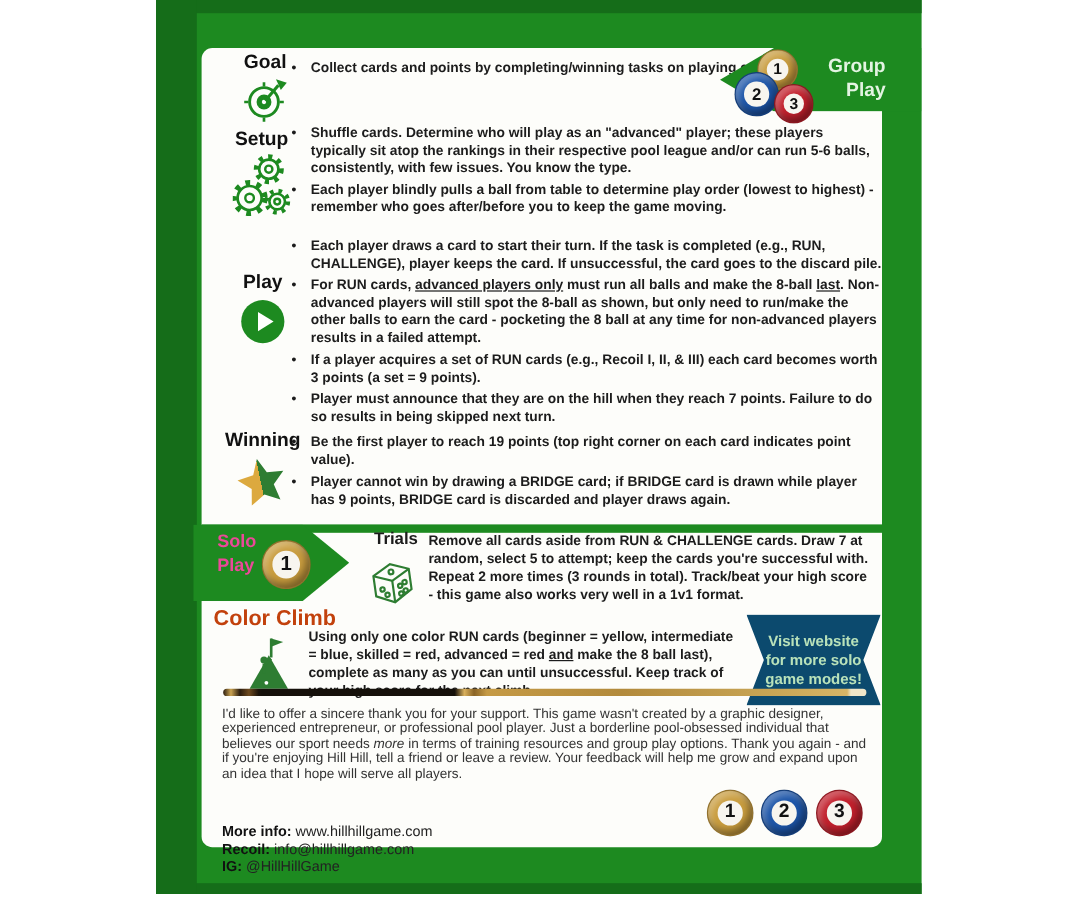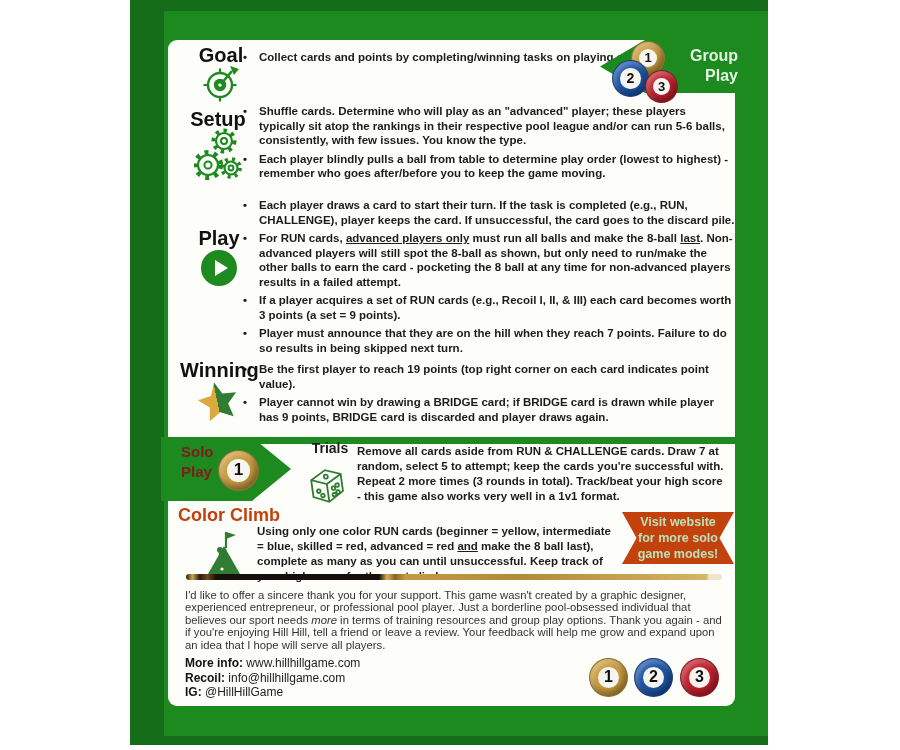--- a/index.html
+++ b/index.html
@@ -20,21 +20,21 @@
     border-bottom:9px solid #156d19;
     box-sizing:border-box;
   }
   
   #card {
     left:168px; top:40px; width:567px; height:666px;
     background:#fdfdfa; border-radius:9px;
   }
 
   
-  .sec-label { font-weight:bold; font-size:20px; color:#111; text-align:center; }
+  .sec-label { font-weight:bold; font-size:16px; color:#111; text-align:center; }
   .big-label { font-weight:bold; font-size:18px; color:#c2410c; }
 
   
   .bullets { display:flex; flex-direction:column; gap:4px; }
   .bullet { display:flex; font-size:11.5px; font-weight:600; line-height:14.5px; color:#1c1c1c; }
   .bullet .dot { width:16px; flex:0 0 16px; text-align:left; }
   .u { text-decoration:underline; }
   .i { font-style:italic; }
 
   .para { font-size:11.5px; font-weight:600; line-height:15px; color:#1c1c1c; }
@@ -45,25 +45,25 @@
     clip-path:polygon(100% 0, 26.8% 0, 0 50%, 26.8% 100%, 100% 100%);
   }
   #group-banner-text { left:668px; top:46px; width:70px; text-align:right;
     font-weight:bold; font-size:16px; line-height:20px; color:#e3f4e2; }
   #solo-band { left:168px; top:437px; width:567px; height:7px; background:#1d8a20; }
   #solo-banner {
     left:161px; top:437px; width:130px; height:64px; background:#1d8a20;
     clip-path:polygon(0 0, 70% 0, 100% 50%, 70% 100%, 0 100%);
   }
   #solo-banner-text { left:181px; top:442px; font-weight:bold; font-size:15px;
-    line-height:20px; color:#7f1d1d; }
+    line-height:20px; color:#ec4899; }
 
   
   #ribbon {
-    left:622px; top:512px; width:112px; height:52px; background:#c2410c;
+    left:622px; top:512px; width:112px; height:76px; background:#0c4a6e;
     clip-path:polygon(0 0, 100% 0, 87% 50%, 100% 100%, 0 100%, 13% 50%);
     display:flex; align-items:center; justify-content:center;
   }
   #ribbon div { text-align:center; font-size:12.5px; line-height:16px; color:#b9e2ba; font-weight:600; }
 
   
   .ball { position:absolute; border-radius:50%;
     display:flex; align-items:center; justify-content:center;
     box-shadow: inset -3px -4px 6px rgba(0,0,0,.38), inset 3px 4px 5px rgba(255,255,255,.30);
     border:1px solid rgba(0,0,0,.28);
@@ -268,21 +268,21 @@
       <div>game modes!</div>
     </div>
   </div>
 
   <div id="cue" class="abs"></div>
 
   <div id="thank-you" class="abs">
     <span>I'd like to offer a sincere thank you for your support. This game wasn't created by a graphic designer, experienced entrepreneur, or professional pool player. Just a borderline pool-obsessed individual that believes our sport needs </span><span class="i">more</span><span> in terms of training resources and group play options. Thank you again - and if you're enjoying Hill Hill, tell a friend or leave a review. Your feedback will help me grow and expand upon an idea that I hope will serve all players.</span>
   </div>
 
-  <div class="abs" style="left:185px; top:656px;">
+  <div class="abs" style="left:185px; top:686px;">
     <div class="footer-line">
       <b>More info:</b><span> www.hillhillgame.com</span>
     </div>
     <div class="footer-line">
       <b>Recoil:</b><span> info@hillhillgame.com</span>
     </div>
     <div class="footer-line">
       <b>IG:</b><span> @HillHillGame</span>
     </div>
   </div>

